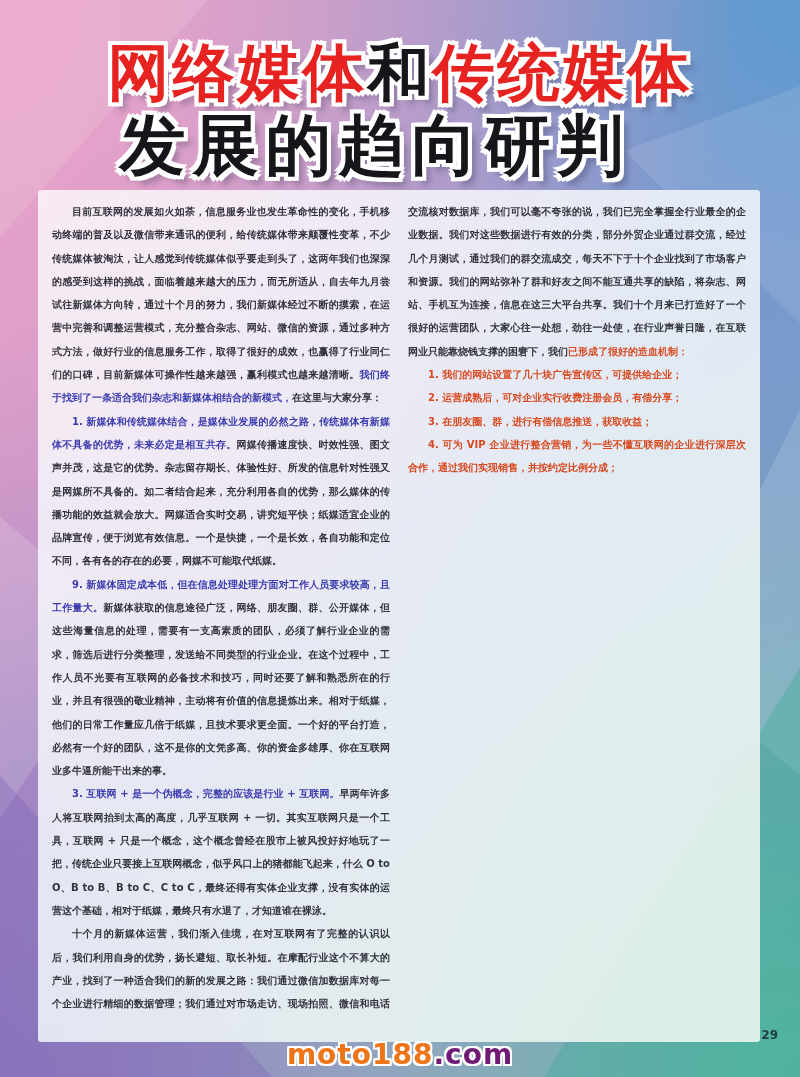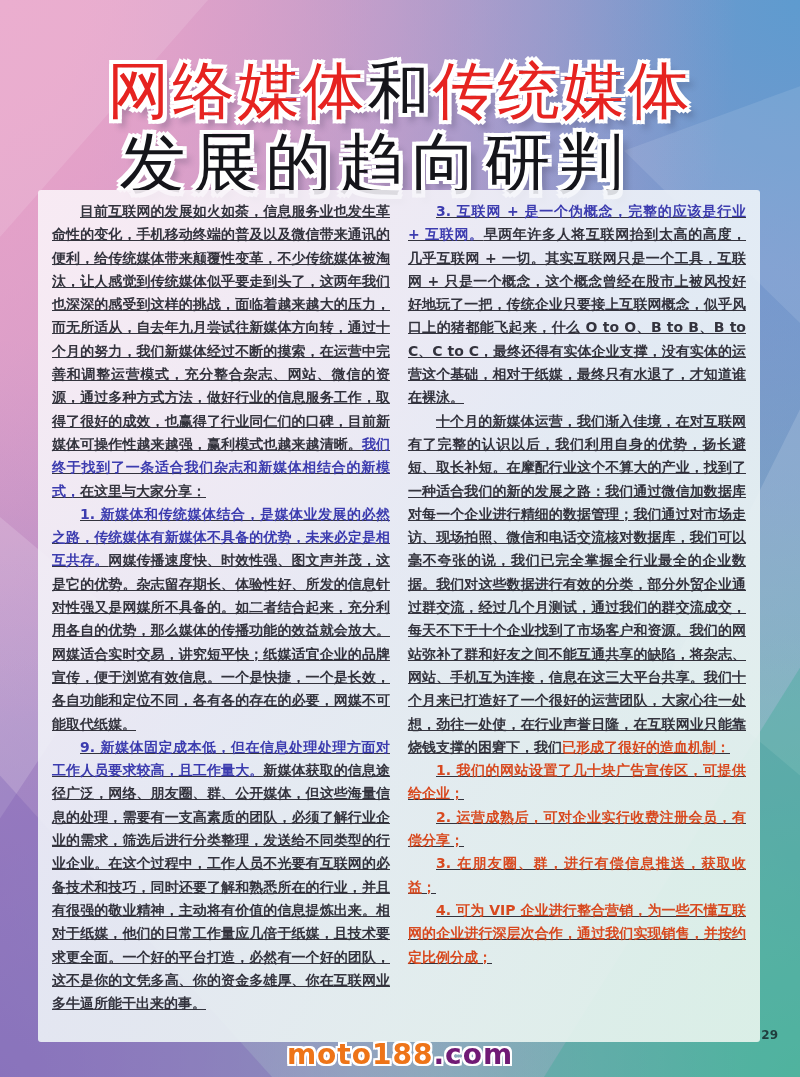--- a/index.html
+++ b/index.html
@@ -21,43 +21,43 @@
   }
   .facet{position:absolute;inset:0;}
   .facet.f1{background:rgba(255,255,255,.16);clip-path:polygon(0 48%,16% 58%,0 76%);}
   .facet.f2{background:rgba(255,255,255,.14);clip-path:polygon(100% 38%,84% 62%,100% 72%);}
   .facet.f3{background:rgba(120,92,180,.30);clip-path:polygon(0 72%,34% 100%,0 100%);}
   .facet.f4{background:rgba(58,168,148,.35);clip-path:polygon(100% 62%,68% 100%,100% 100%);}
   .facet.f5{background:rgba(255,255,255,.12);clip-path:polygon(0 0,26% 0,0 22%);}
   .facet.f6{background:rgba(255,255,255,.10);clip-path:polygon(100% 8%,100% 30%,78% 14%);}
 
   
-  .title{position:absolute;top:54px;left:0;width:100%;text-align:center;font-weight:normal;line-height:73px;}
+  .title{position:absolute;top:36px;left:0;width:100%;text-align:center;font-weight:bold;line-height:73px;}
   .title .l1{font-size:62px;letter-spacing:3px;white-space:nowrap;}
   .title .l2{font-size:66px;letter-spacing:7px;text-align:center;padding-right:50px;white-space:nowrap;}
   .t-red,.t-black{
     text-shadow:
      -4px -4px 0 #fff,4px -4px 0 #fff,-4px 4px 0 #fff,4px 4px 0 #fff,
      -4px 0 0 #fff,4px 0 0 #fff,0 -4px 0 #fff,0 4px 0 #fff,
      7px 8px 6px rgba(40,40,70,.35);
   }
   .t-red{color:#e62320;}
   .t-black{color:#15151a;}
 
   
   .content-box{
     position:absolute;left:38px;top:190px;width:722px;height:852px;
     background:linear-gradient(135deg,rgba(250,242,248,.90) 0%,rgba(240,245,250,.88) 45%,rgba(233,245,238,.90) 100%);
     border-radius:3px;overflow:hidden;
   }
   .columns{
     column-count:2;column-gap:18px;column-fill:auto;
     height:828px;margin:10px 14px 0 14px;
-    font-size:14px;font-weight:600;line-height:23.3px;
-    color:#33333d;text-align:justify;text-decoration:underline;
+    font-size:10px;font-weight:600;line-height:23.3px;
+    color:#33333d;text-align:justify;
   }
   .columns p{margin:0;text-indent:2em;word-break:break-all;}
   .seg-normal{color:#33333d;}
   .seg-blue{color:#3c3caf;font-weight:bold;}
   .seg-red{color:#d8491f;font-weight:bold;}
 
   
   .page-num{
     position:absolute;right:22px;top:1028px;
     font-size:12px;font-weight:bold;color:#1f3d3d;

